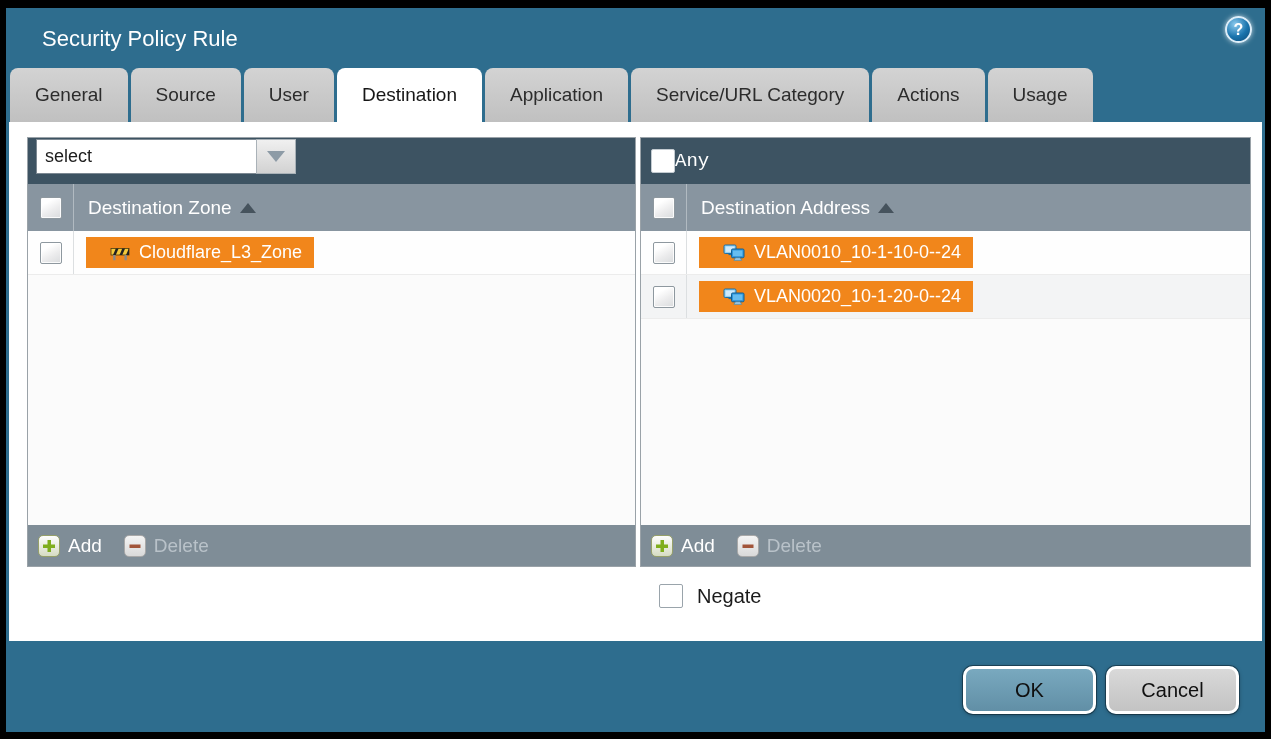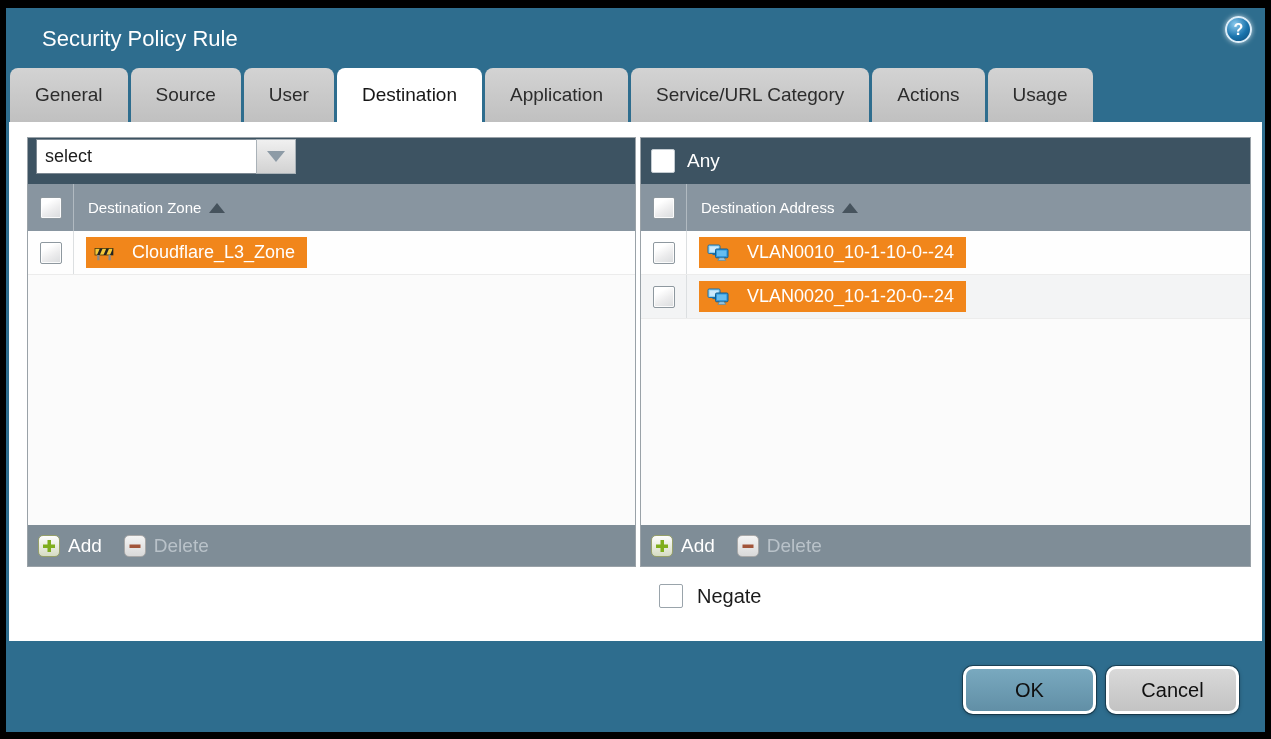--- a/index.html
+++ b/index.html
@@ -42,46 +42,46 @@
   .selectbox { display:flex; height:44px; width:260px; }
   .selectbox input { width:220px; height:35px; border:1px solid #7c8892; border-right:none;
                      font-size:18px; padding:0 8px; color:#1d1d1d; outline:none;
                      font-family:"Liberation Sans", sans-serif; }
   .selectbtn { width:40px; height:35px; background:linear-gradient(#f0f0f0,#d2d2d2);
                border:1px solid #aab2b8; display:flex; align-items:center;
                justify-content:center; cursor:pointer; }
   .arrow-down { width:0; height:0; border-left:9px solid transparent;
                 border-right:9px solid transparent; border-top:11px solid #8d9ba6; }
 
-  .anywrap { display:flex; align-items:center; gap:12px; padding-left:2px; }
+  .anywrap { display:flex; align-items:center; padding-left:2px;font-family:Liberation Mono, monospace; }
   .anylabel { color:#fff; font-size:19px; }
 
   .cb { width:22px; height:22px; border:1px solid #8e989f; border-radius:2px;
         background:linear-gradient(150deg,#ffffff 25%,#ececed 60%,#d9dbdd);
         box-shadow:inset 0 0 0 1px rgba(255,255,255,.85); cursor:pointer; flex:0 0 auto; }
   .cb.big { width:24px; height:24px; background:#fff; border-color:#c3cbd1; }
   .cb.plain { background:#fff; border-color:#9aa4ab; }
 
   .colheader { height:47px; background:#8895a0; display:flex; align-items:center;
                flex:0 0 auto; color:#fff; }
   .cbcol { width:46px; align-self:stretch; display:flex; align-items:center;
            justify-content:center; border-right:1px solid rgba(255,255,255,.35); flex:0 0 auto; }
   .colheader .label { display:flex; align-items:center; gap:8px; margin-left:14px;
-                      font-size:15px; cursor:pointer; }
+                      font-size:19px; cursor:pointer; }
   .sort-up { width:0; height:0; border-left:8px solid transparent;
              border-right:8px solid transparent; border-bottom:10px solid #46535d; }
 
   .rows { flex:1 1 auto; overflow:hidden; background:#fbfbfb; }
   .row { display:flex; align-items:center; height:44px; border-bottom:1px solid #ececec; }
   .row:nth-child(odd)  { background:#fefefe; }
   .row:nth-child(even) { background:#f3f4f5; }
   .row .cbcol { border-right:1px solid #dcdfe1; }
 
-  .chip { display:inline-flex; align-items:center; gap:18px; margin-left:12px;
-          background:#f1861b; color:#fff; font-size:18px; padding:4px 12px 4px 8px;
+  .chip { display:inline-flex; align-items:center; gap:9px; margin-left:12px;
+          background:#f1861b; color:#fff; font-size:18px; padding:4px 12px 4px 24px;
           height:31px; cursor:pointer; white-space:nowrap; }
 
   .pfooter { height:41px; background:#7f8d97; display:flex; align-items:center;
              gap:22px; padding:0 10px; flex:0 0 auto;margin-top:36px; }
   .footbtn { display:flex; align-items:center; gap:8px; font-size:19px; color:#fff;
              cursor:pointer; }
   .footbtn.disabled { color:#b9c2c9; cursor:default; }
   .miniicon { width:22px; height:22px; border-radius:5px; border:1px solid #96a06a;
               background:linear-gradient(#fdfdfd,#d6dcc3); display:flex;
               align-items:center; justify-content:center; }

